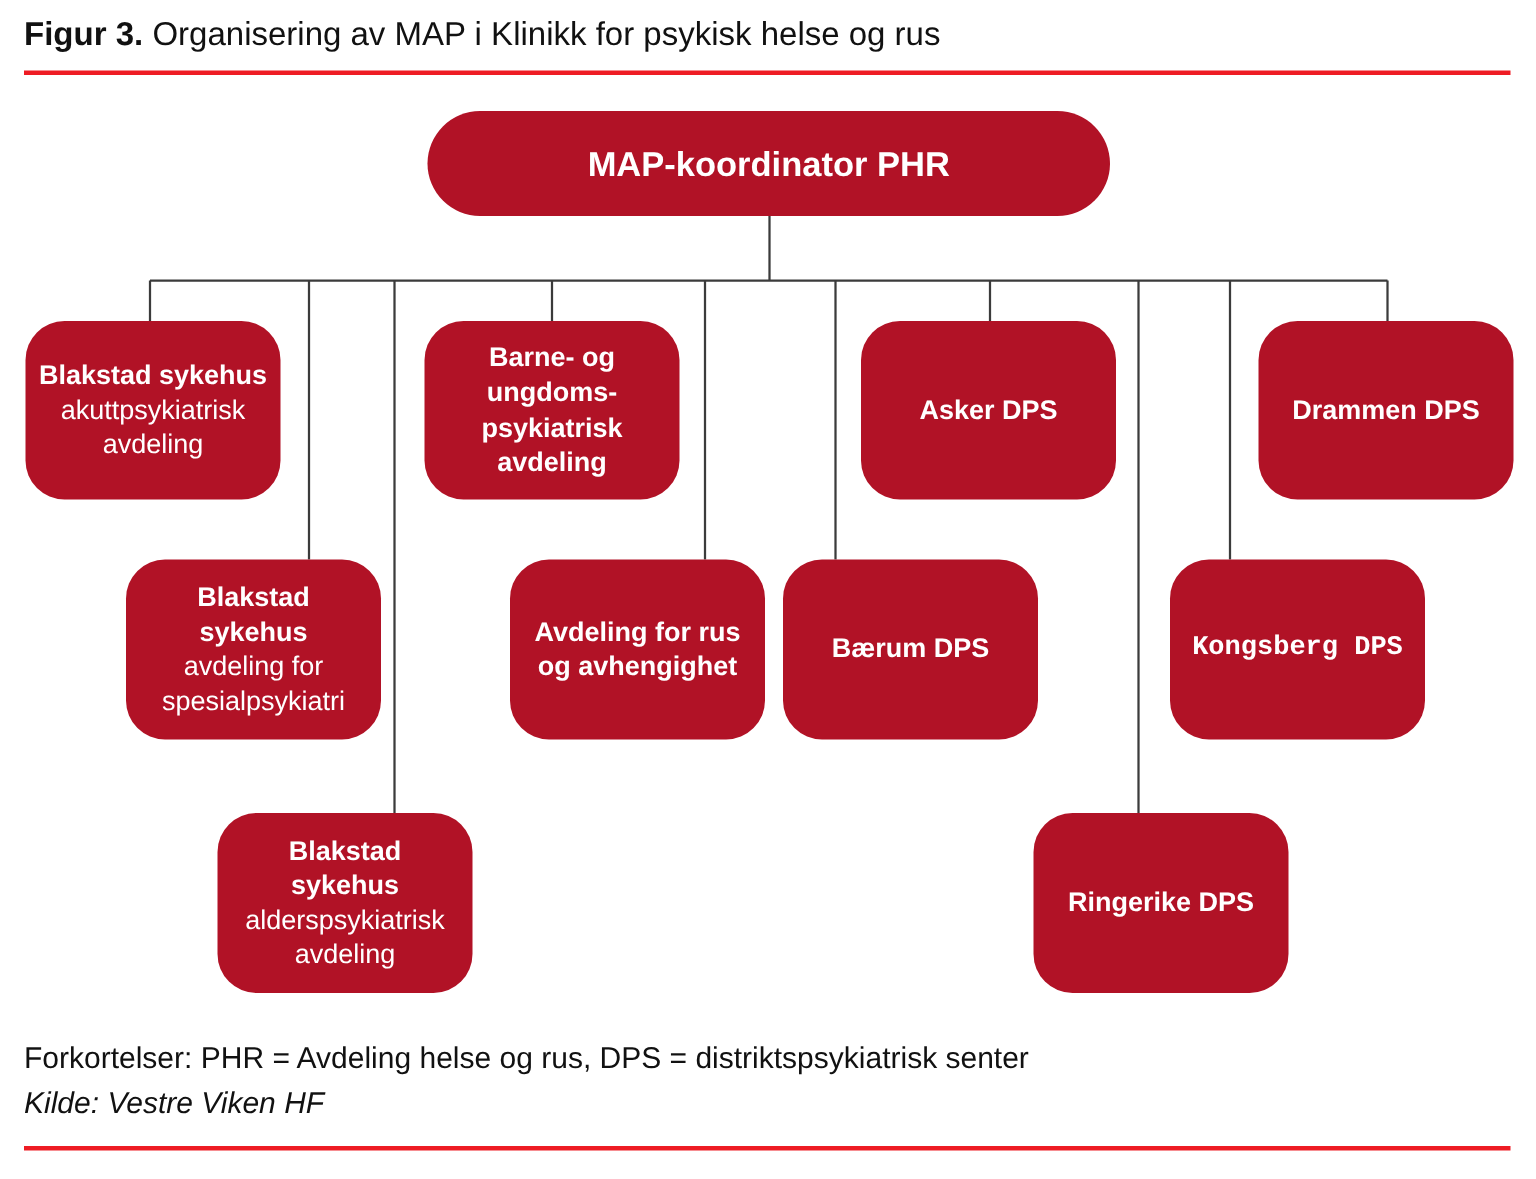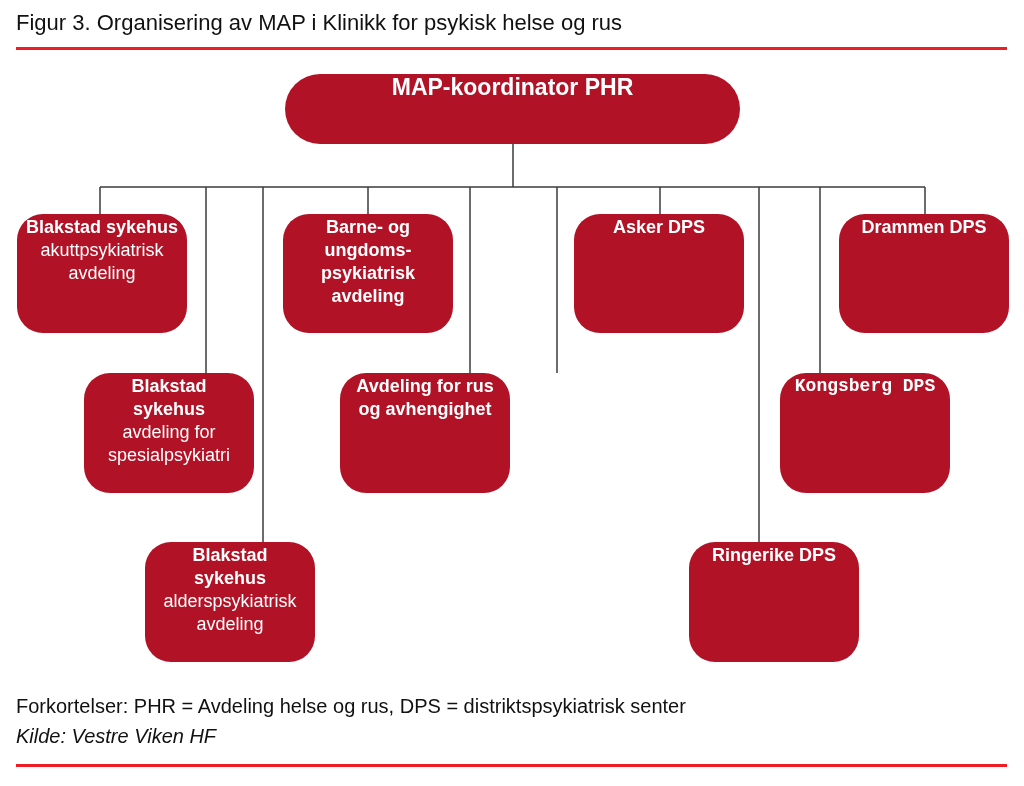--- a/index.html
+++ b/index.html
@@ -18,21 +18,21 @@
   
   .fig-title {
     position: absolute;
     left: 16px;
     top: 10px;
     font-size: 22px;
     line-height: 1.2;
     color: #111111;
     white-space: nowrap;
   }
-  .fig-title .t-bold { font-weight: 400; margin-right: 0.28em; text-align: right; }
+  .fig-title .t-bold { font-weight: 700; margin-right: 0.28em; text-align: right; }
   .red-rule {
     position: absolute;
     left: 16px;
     width: 991px;
     height: 3px;
     background: #ee1c24;
   }
   .rule-top    { top: 47px; }
   .rule-bottom { top: 764px; }
 
@@ -51,21 +51,21 @@
   }
 
   
   .org-box {
     position: absolute;
     background: #b11226;
     color: #ffffff;
     display: flex;
     flex-direction: column;
     align-items: center;
-    justify-content: flex-start;
+    justify-content: center;
     text-align: center;
     z-index: 1;
     box-sizing: border-box;
   }
   .root-box {
     left: 285px;
     top: 74px;
     width: 455px;
     height: 70px;
     border-radius: 35px;
@@ -155,20 +155,24 @@
     <span class="box-bold">Blakstad
 sykehus</span>
     <span class="box-regular">avdeling for
 spesialpsykiatri</span>
   </div>
   <div class="org-box child-box row2" style="left:340px;">
     <span class="box-bold">Avdeling for rus
 og avhengighet</span>
     <span class="box-regular"></span>
   </div>
+  <div class="org-box child-box row2" style="left:522px;">
+    <span class="box-bold">Bærum DPS</span>
+    <span class="box-regular"></span>
+  </div>
   <div class="org-box child-box row2" style="left:780px;font-family:Liberation Mono, monospace;">
     <span class="box-bold">Kongsberg DPS</span>
     <span class="box-regular"></span>
   </div>
 
   <div class="org-box child-box row3" style="left:145px;">
     <span class="box-bold">Blakstad
 sykehus</span>
     <span class="box-regular">alderspsykiatrisk
 avdeling</span>

